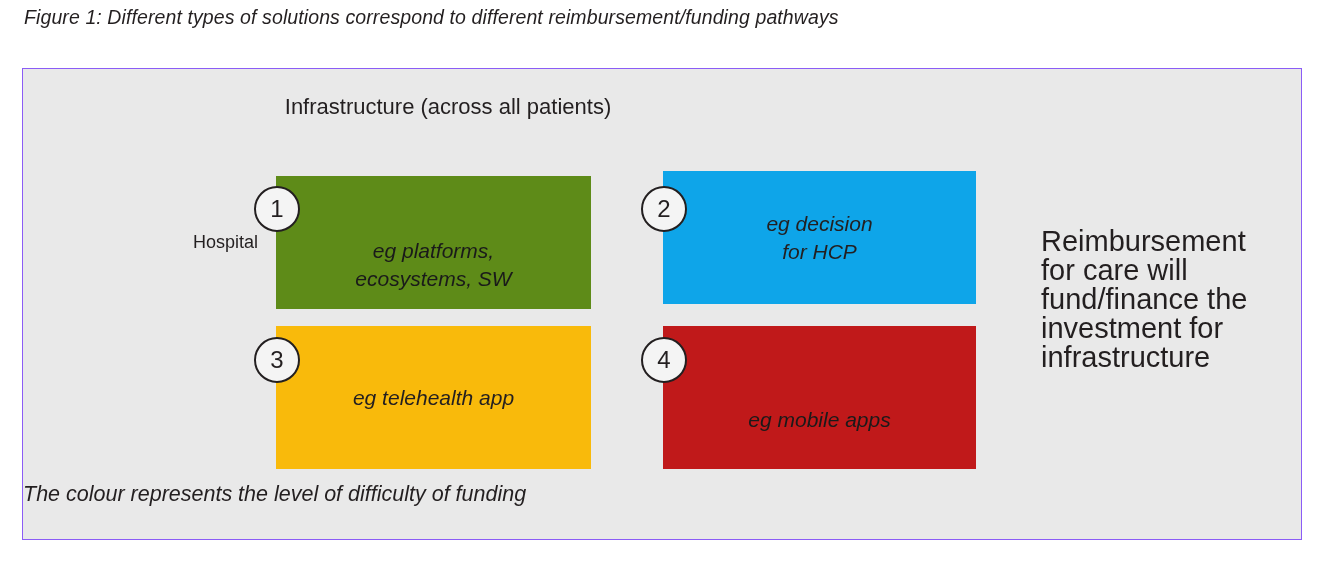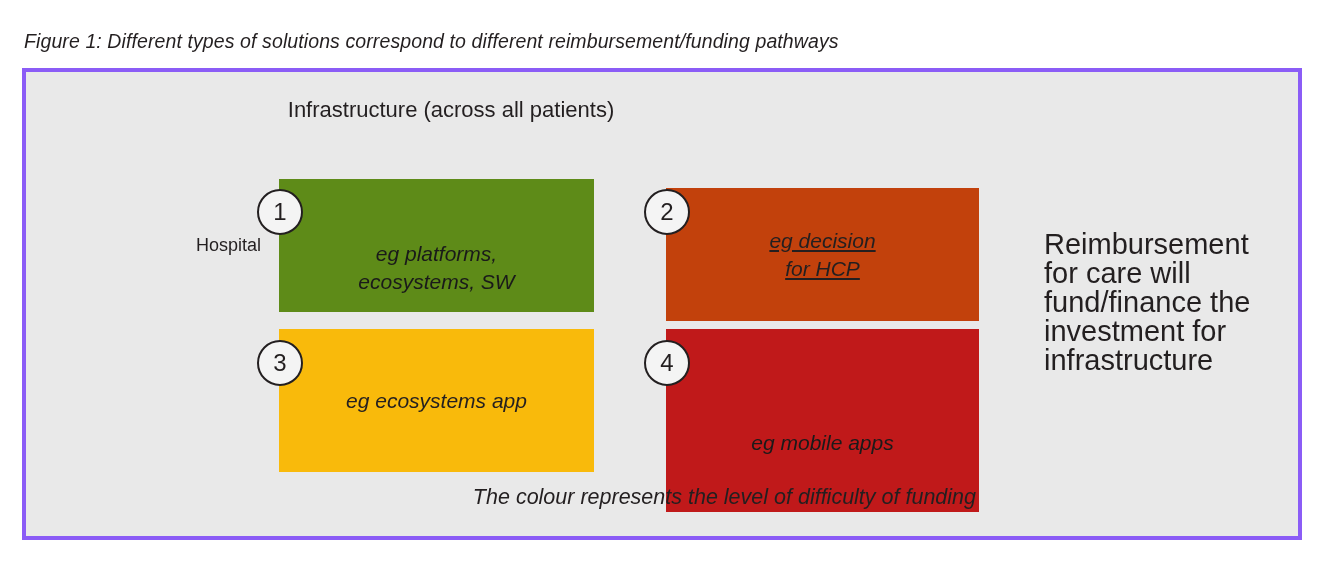--- a/index.html
+++ b/index.html
@@ -12,37 +12,37 @@
     height: 568px;
     font-family: "Liberation Sans", sans-serif;
     color: #231f20;
     overflow: hidden;
   }
 
   
   #figure-caption {
     position: absolute;
     left: 24px;
-    top: 30px;
+    top: 6px;
     font-size: 19.5px;
     font-style: italic;
     color: #231f20;
     letter-spacing: 0.1px;
     white-space: nowrap;
   }
 
   
   #figure-panel {
     position: absolute;
     left: 22px;
     top: 68px;
     width: 1280px;
     height: 472px;
     background: #e9e9e9;
-    border: 4px solid #8b5cf6;
+    border: 1px solid #8b5cf6;
     box-sizing: border-box;
   }
 
   
   .col-header {
     position: absolute;
     text-align: center;
     font-size: 22px;
     line-height: 28px;
     color: #231f20;
@@ -72,23 +72,23 @@
   .quadrant-text {
     font-size: 21px;
     line-height: 28px;
     font-style: italic;
     text-align: center;
     color: #231f20;
     white-space: pre-line;
     padding: 0 14px;
   }
   #quadrant-1 { left: 253px; top: 107px; width: 315px; height: 133px; background: #5e8b18; }
-  #quadrant-2 { left: 640px; top: 116px; width: 313px; height: 133px; background: #c2410c; text-decoration: underline; }
+  #quadrant-2 { left: 640px; top: 102px; width: 313px; height: 133px; background: #0ea5e9; }
   #quadrant-3 { left: 253px; top: 257px; width: 315px; height: 143px; background: #f9ba0b; }
-  #quadrant-4 { left: 640px; top: 257px; width: 313px; height: 183px; background: #c0191a; }
+  #quadrant-4 { left: 640px; top: 257px; width: 313px; height: 143px; background: #c0191a; }
   #quadrant-1 .quadrant-text,
   #quadrant-4 .quadrant-text { color: #1a1a1a; margin-top: 44px; }
 
   
   .badge {
     position: absolute;
     width: 46px;
     height: 46px;
     border-radius: 50%;
     background: #f4f4f4;
@@ -117,21 +117,21 @@
     color: #231f20;
     white-space: pre-line;
   }
 
   
   #figure-footnote {
     position: absolute;
     left: 0;
     top: 413px;
     width: 950px;
-    text-align: right;
+    text-align: left;
     font-size: 21.5px;
     font-style: italic;
     color: #231f20;
     white-space: nowrap;
   }
 </style>
 </head>
 <body>
 
 <div id="figure-caption">Figure 1: Different types of solutions correspond to different reimbursement/funding pathways</div>
@@ -149,21 +149,21 @@
     <span class="quadrant-text">eg platforms,
 ecosystems, SW</span>
   </div>
 
   <div class="quadrant" id="quadrant-2">
     <span class="quadrant-text">eg decision
 for HCP</span>
   </div>
 
   <div class="quadrant" id="quadrant-3">
-    <span class="quadrant-text">eg ecosystems app</span>
+    <span class="quadrant-text">eg telehealth app</span>
   </div>
 
   <div class="quadrant" id="quadrant-4">
     <span class="quadrant-text">eg mobile apps</span>
   </div>
 
   <div class="badge" id="badge-1">1</div>
   <div class="badge" id="badge-2">2</div>
   <div class="badge" id="badge-3">3</div>
   <div class="badge" id="badge-4">4</div>

